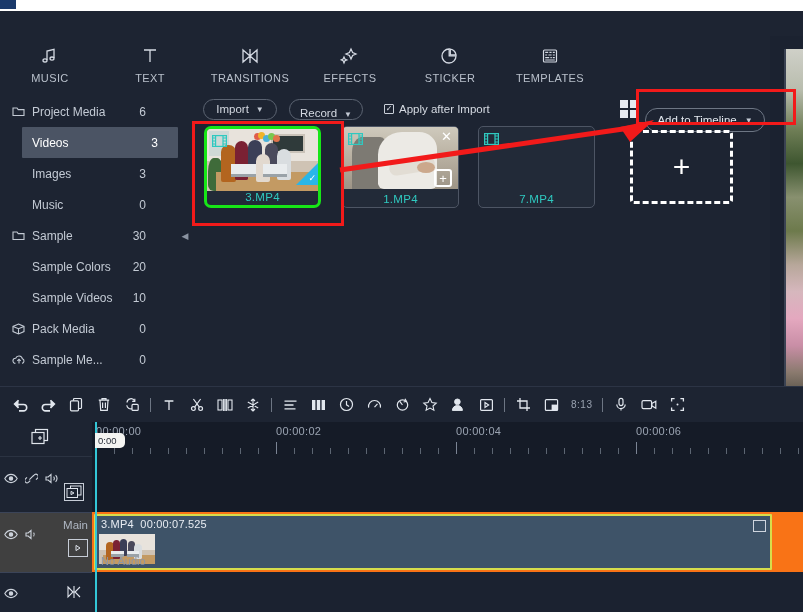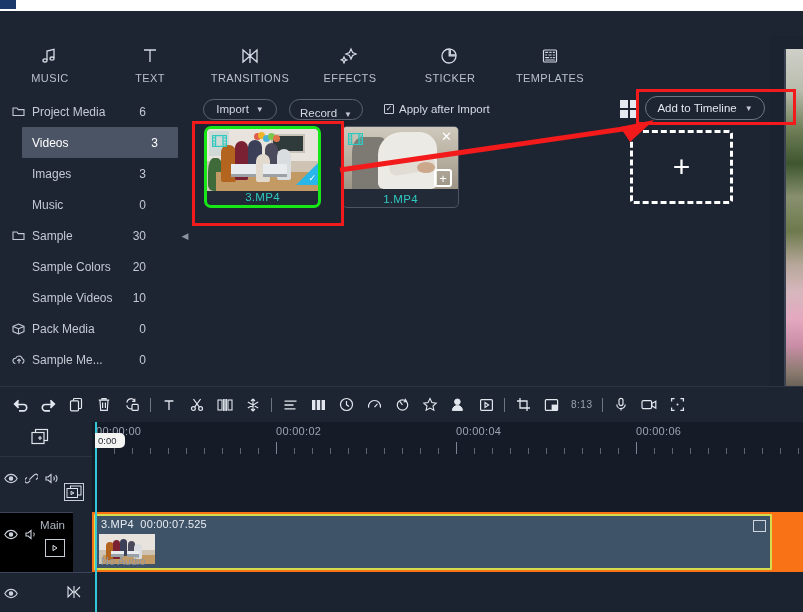--- a/index.html
+++ b/index.html
@@ -99,21 +99,21 @@
     display: flex; align-items: center; justify-content: center;
     font-size: 8px; color: #dfe3ea; line-height: 1;
   }
   .grid-ico {
     position: absolute; left: 430px; top: 8px; width: 18px; height: 18px;
     display: grid; grid-template-columns: 1fr 1fr; grid-template-rows: 1fr 1fr;
     gap: 2px; cursor: pointer;
   }
   .grid-ico i { background: #e6eaf0; display: block; }
   .add-tl-wrap {
-    position: absolute; left: 455px; top: 4px; width: 120px; height: 26px;
+    position: absolute; left: 455px; top: 16px; width: 120px; height: 26px;
   }
   .add-tl {
     width: 120px; height: 24px; border: 1px solid #6d7684; border-radius: 12px;
     display: flex; align-items: center; justify-content: center; gap: 8px;
     color: #e2e7ee; font-size: 11.5px; cursor: pointer;
   }
 
   
   .thumbs { position: absolute; left: 0; top: 34px; width: 580px; height: 120px; }
   .thumb {
@@ -237,22 +237,22 @@
   .tl-body { position: absolute; left: 0; top: 422px; width: 803px; height: 190px;
              background: #151b27; }
   .tl-headcol { position: absolute; left: 0; top: 0; width: 92px; height: 190px;
                 background: #1d2432; }
   .addtrack-btn {
     position: absolute; left: 30px; top: 6px; width: 20px; height: 18px;
     cursor: pointer;
   }
   .head-pip { position: absolute; left:0; top: 34px; width: 92px; height: 56px;
               background: #1d2432; border-top: 1px solid #39415180; }
-  .head-main { position: absolute; left:0; top: 90px; width: 73px; height: 60px;
-               background: #000000; border-top: 1px solid #3b4458; }
+  .head-main { position: absolute; left:0; top: 90px; width: 96px; height: 60px;
+               background: #404040; border-top: 1px solid #3b4458; }
   .head-trans { position: absolute; left:0; top: 150px; width: 92px; height: 40px;
                 background: #1d2432; border-top: 1px solid #3b4458; }
   .head-icons { position: absolute; left: 4px; top: 13px; display: flex;
                 align-items: center; gap: 7px; }
   .head-icons svg { stroke: #cdd3dc; fill: none; }
   .head-name { position: absolute; right: 8px; top: 6px; color: #aeb6c2;
                font-size: 11.5px; }
   .head-sq {
     position: absolute; right: 8px; width: 20px; height: 18px;
     border: 1px solid #c7cdd7; display:flex; align-items:center;
@@ -534,20 +534,31 @@
                 <rect x="0.6" y="0.6" width="13.8" height="10.8"></rect>
                 <path d="M3.6 0.6v10.8M11 .6v10.8M.6 3h3M.6 6h3M.6 9h3M11 3h3.4M11 6h3.4M11 9h3.4"></path>
               </svg>
           </span>
           <span class="closex">✕</span>
           <span class="plusbtn">+</span>
           <div class="cap">1.MP4</div>
         </div>
       </div>
 
+      <div class="thumb" style="left:288px;">
+        <div class="frame">
+          <span class="filmico">
+            <svg width="15" height="12" viewBox="0 0 15 12" fill="none" stroke="#2fc9c0" stroke-width="1.2">
+                <rect x="0.6" y="0.6" width="13.8" height="10.8"></rect>
+                <path d="M3.6 0.6v10.8M11 .6v10.8M.6 3h3M.6 6h3M.6 9h3M11 3h3.4M11 6h3.4M11 9h3.4"></path>
+              </svg>
+          </span>
+          <div class="cap">7.MP4</div>
+        </div>
+      </div>
 
       <div class="add-box" style="left:440px;">
         <span>+</span>
       </div>
     </div>
   </div>
 
   <div class="preview-strip">
     <div class="preview-frame"></div>
     <div class="preview-img"></div>

